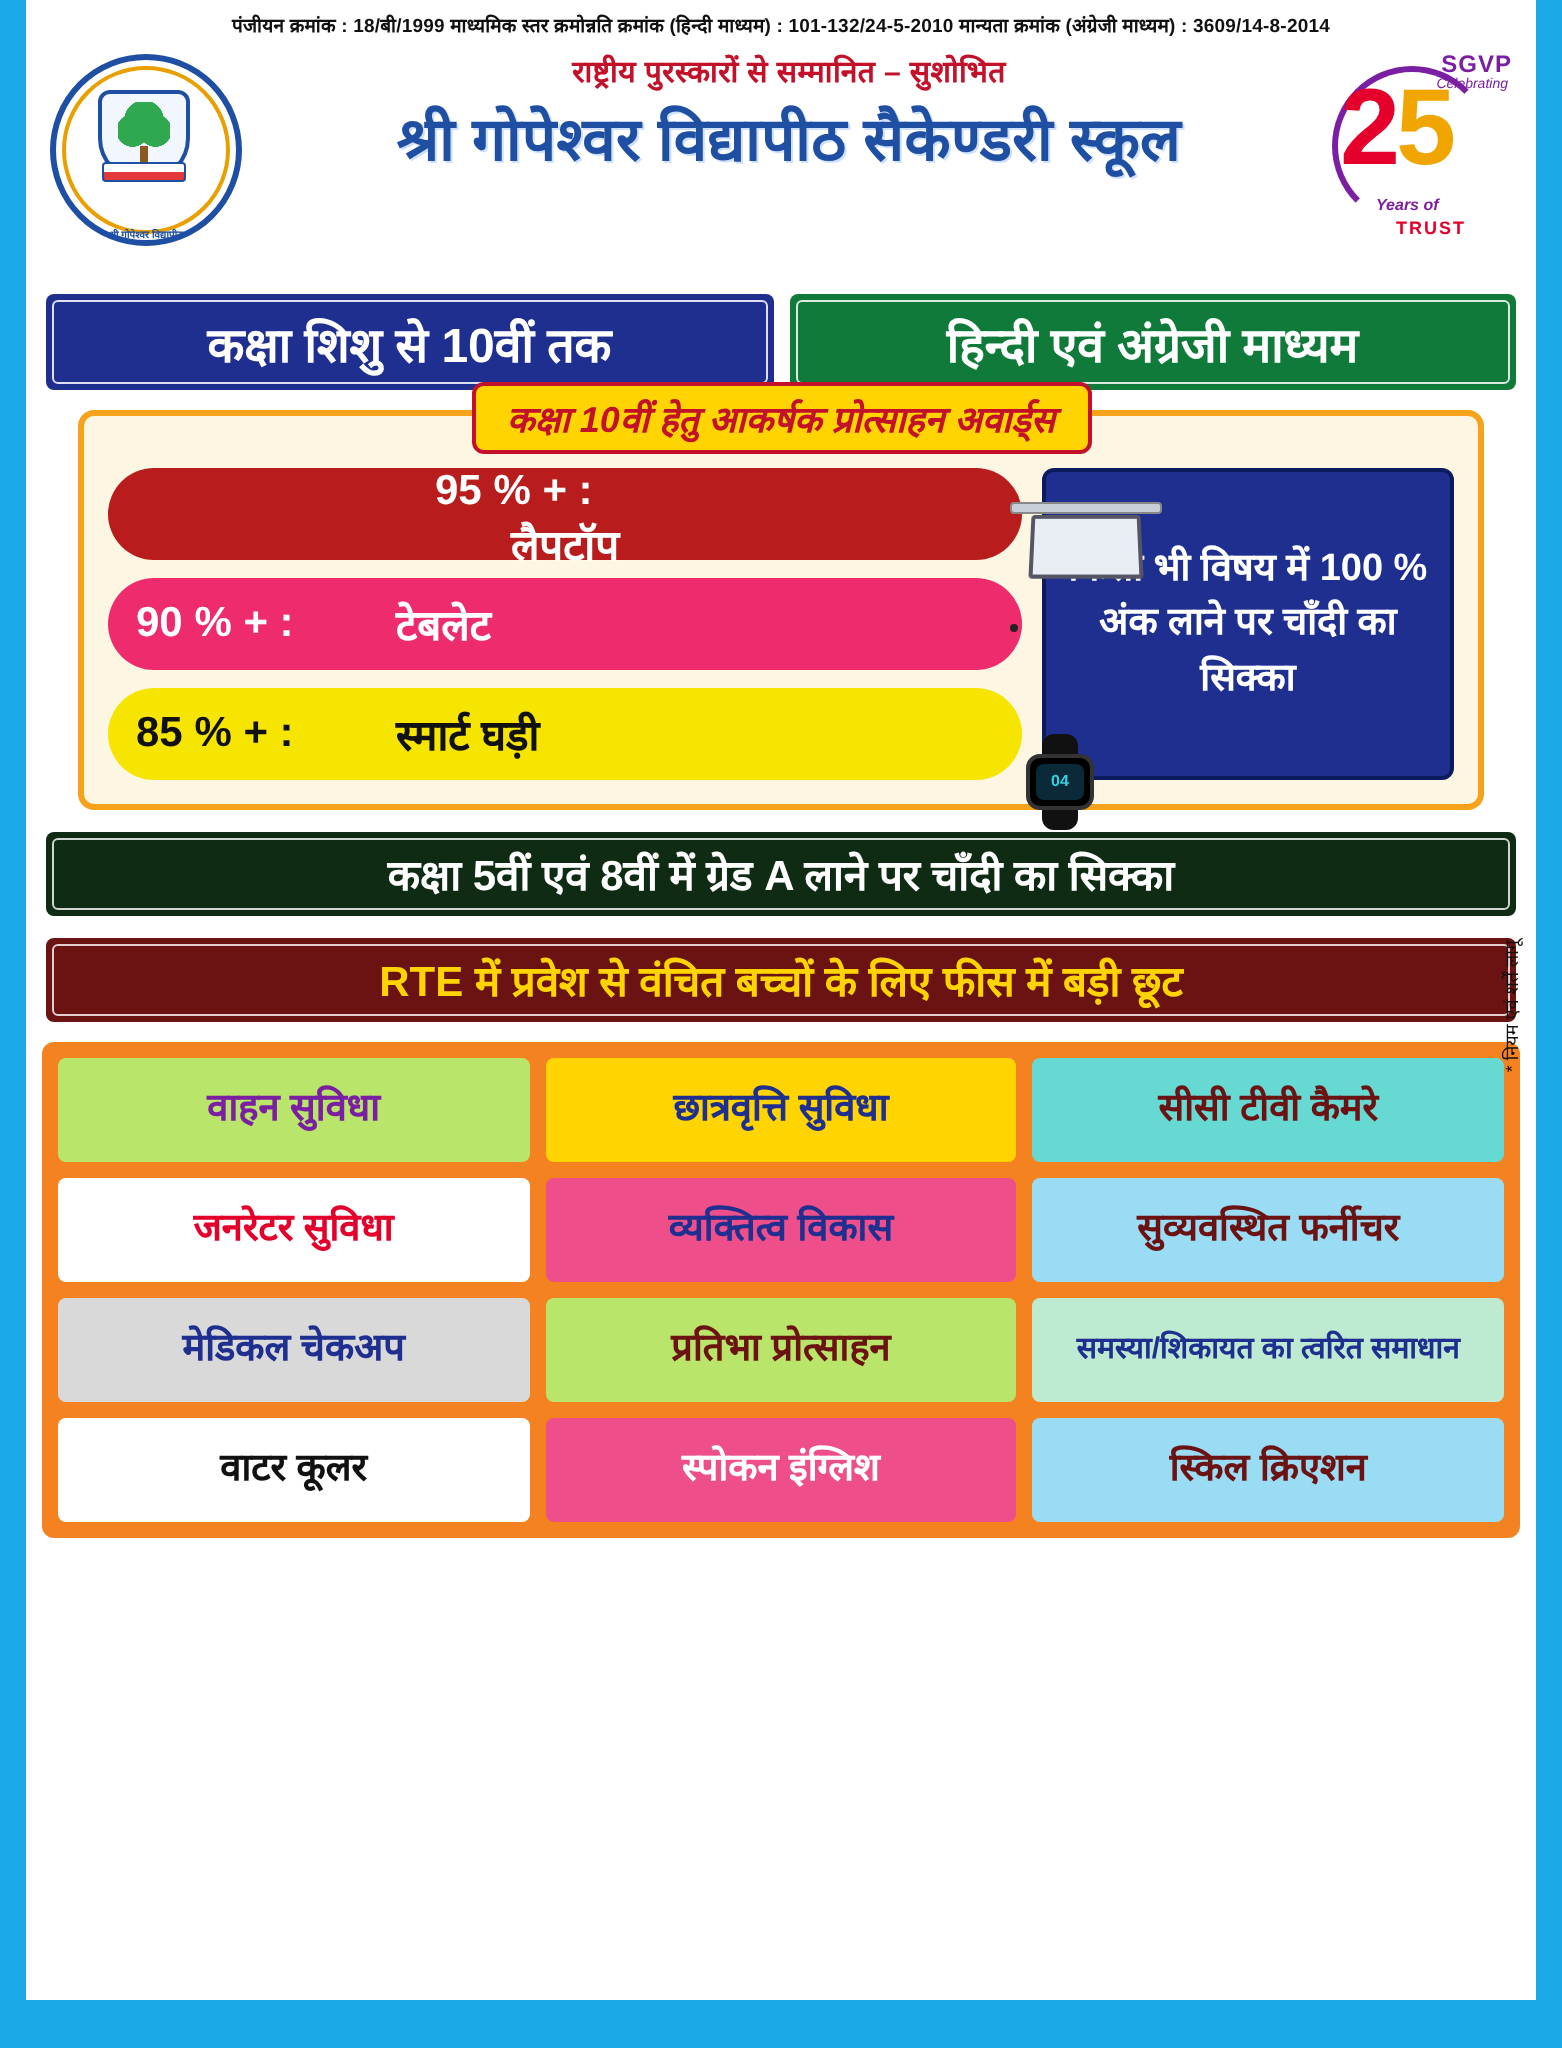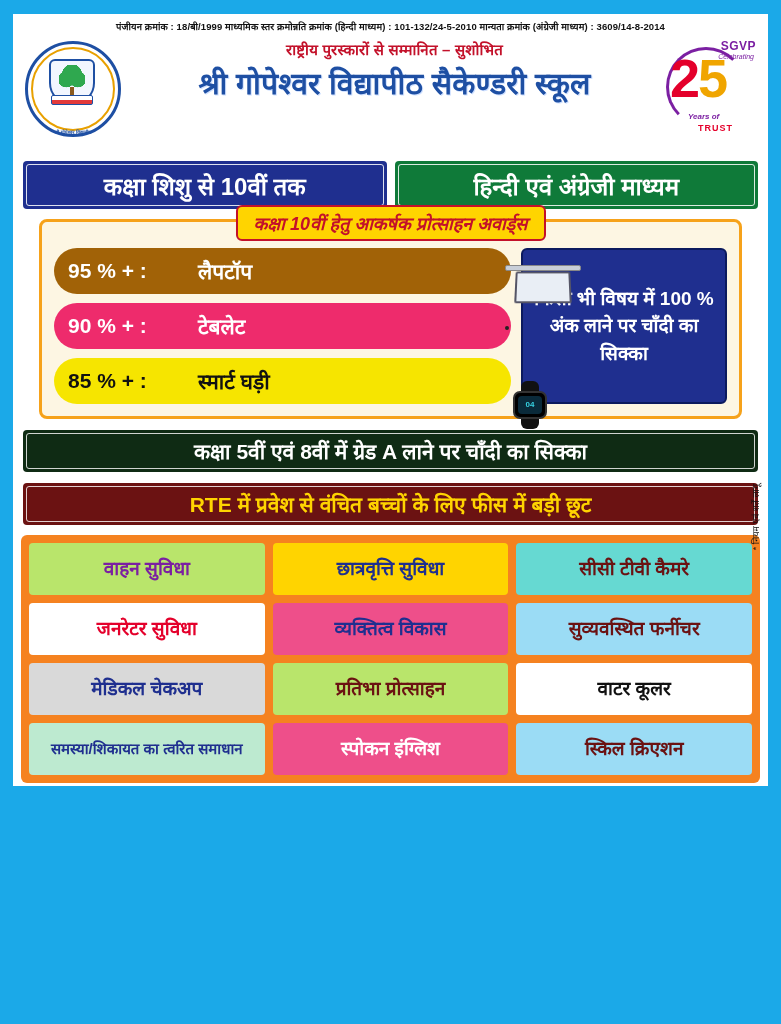--- a/index.html
+++ b/index.html
@@ -4,23 +4,23 @@
 <style>
   * { margin:0; padding:0; box-sizing:border-box; }
   body {
     width:781px; height:1024px;
     font-family:"Liberation Sans", sans-serif;
     background:#1ba9e8;
     overflow:hidden;
   }
   .poster {
     position:relative;
-    width:781px; height:800px;
+    width:781px; height:1000px;
     background:#1ba9e8;
-    padding:14px 13px;
+    padding:0 13px;
   }
   .sheet {
     width:100%; height:100%;
     background:#ffffff;
     position:relative;
     overflow:hidden;
   }
 
   
   .reg-line {
@@ -216,21 +216,21 @@
   .award-rows { flex:1; display:flex; flex-direction:column; gap:9px; }
   .award-row {
     height:46px;
     border-radius:23px;
     display:flex; align-items:center;
     padding:0 14px;
     font-size:21px; font-weight:bold;
     position:relative;
   }
   .award-row .pct { min-width:130px; }
-  .r1 { background:#a16207; color:#ffffff; }
+  .r1 { background:#b91c1c; color:#ffffff;flex-direction:column; }
   .r2 { background:#ee2b6c; color:#ffffff; }
   .r3 { background:#f6e500; color:#111111; }
 
   .prize-art {
     position:absolute; right:6px; top:50%; transform:translateY(-50%);
   }
   
   .laptop { width:76px; height:40px; position:relative; }
   .laptop .screen {
     position:absolute; left:10px; top:0; width:56px; height:32px;
@@ -421,22 +421,22 @@
 
     <div class="facilities">
       <div class="fac" style="background:#b9e56b;color:#7b1fa2;">वाहन सुविधा</div>
       <div class="fac" style="background:#ffd400;color:#1f2f8f;">छात्रवृत्ति सुविधा</div>
       <div class="fac" style="background:#66d9d2;color:#6b1212;">सीसी टीवी कैमरे</div>
       <div class="fac" style="background:#ffffff;color:#e4002b;">जनरेटर सुविधा</div>
       <div class="fac" style="background:#ee4f8a;color:#1f2f8f;">व्यक्तित्व विकास</div>
       <div class="fac" style="background:#9bdcf5;color:#6b1212;">सुव्यवस्थित फर्नीचर</div>
       <div class="fac" style="background:#d9d9d9;color:#1f2f8f;">मेडिकल चेकअप</div>
       <div class="fac" style="background:#b9e56b;color:#6b1212;">प्रतिभा प्रोत्साहन</div>
+      <div class="fac small" style="background:#bdead0;color:#1f2f8f;">समस्या/शिकायत का त्वरित समाधान</div>
       <div class="fac" style="background:#ffffff;color:#111111;">वाटर कूलर</div>
-      <div class="fac small" style="background:#bdead0;color:#1f2f8f;">समस्या/शिकायत का त्वरित समाधान</div>
       <div class="fac" style="background:#ee4f8a;color:#ffffff;">स्पोकन इंग्लिश</div>
       <div class="fac" style="background:#9bdcf5;color:#6b1212;">स्किल क्रिएशन</div>
     </div>
 
     <div class="side-note">* नियम एवं शर्तें लागू</div>
 
   </div>
 </div>
 
 </body></html>

